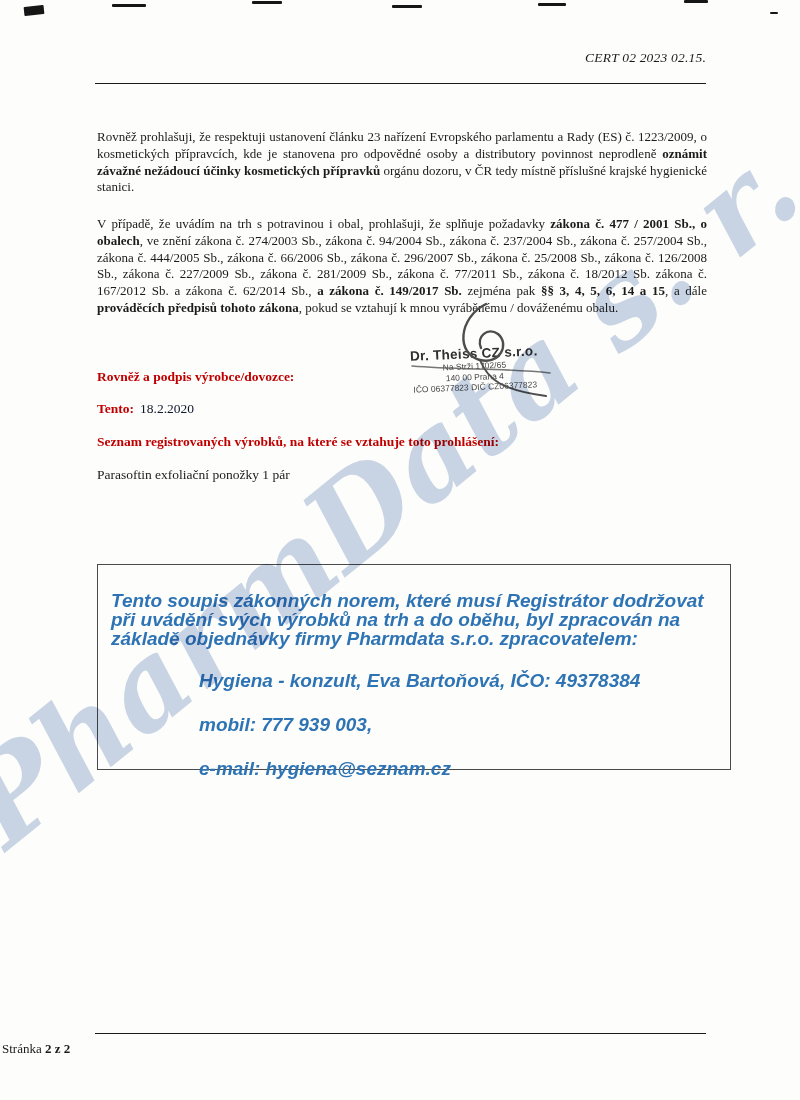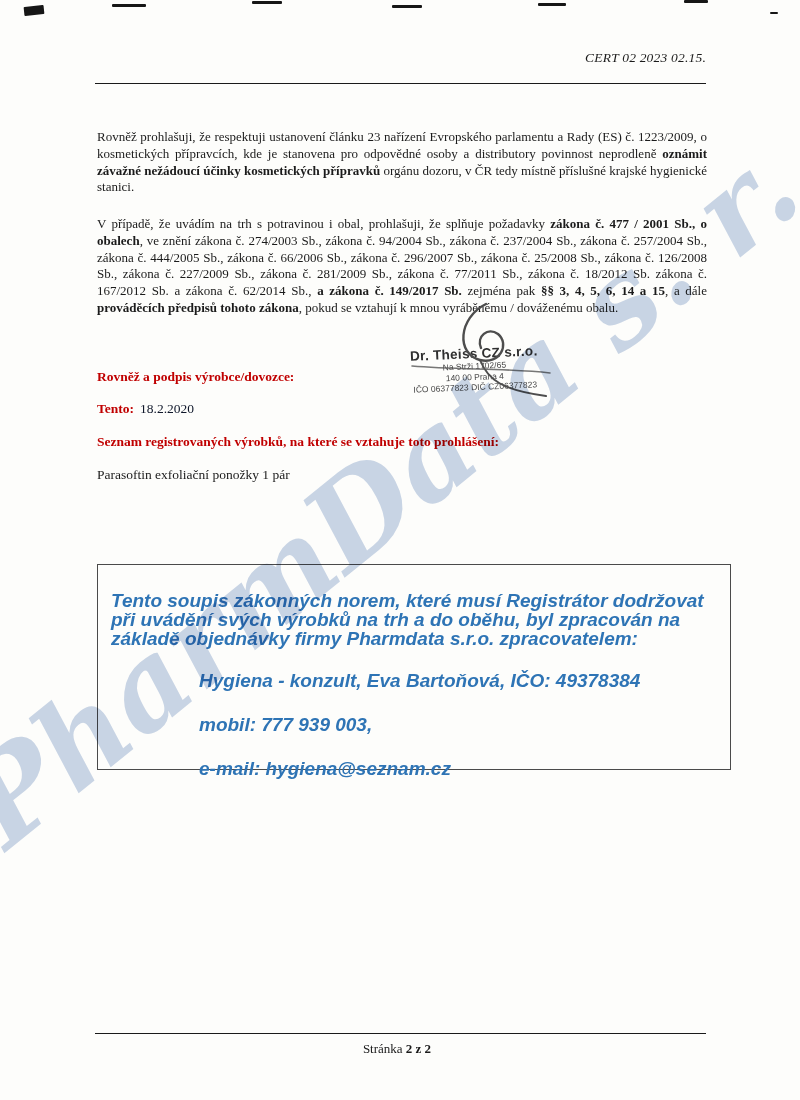--- a/index.html
+++ b/index.html
@@ -39,21 +39,21 @@
               font-style:italic;font-weight:bold;font-size:19px;z-index:2}
   .notice-intro{line-height:19px}
   .notice-item{margin-left:88px;margin-top:22px}
   
   .watermark{top:410px;left:-140px;width:1080px;transform:rotate(-39deg);
              font-family:"DejaVu Serif",serif;font-style:italic;font-weight:bold;
              font-size:118px;color:rgba(158,180,214,.55);white-space:nowrap;
              mix-blend-mode:multiply;pointer-events:none;z-index:9;text-align:center}
   
   .rule-bottom{top:1033px;left:95px;width:611px;border-top:1.4px solid #1a1a1a}
-  .footer{top:1041px;left:16px;width:762px;text-align:center;font-size:13px}
+  .footer{top:1041px;left:2px;width:762px;text-align:left;font-size:13px}
   .footer .num{font-weight:bold}
 </style>
 </head>
 <body>
 
 <div>
 
   <div>
     <span class="artifact" style="left:24px;top:6px;width:20px;height:9px;transform:rotate(-6deg)"></span>
     <span class="artifact" style="left:112px;top:4px;width:34px;height:3px"></span>

